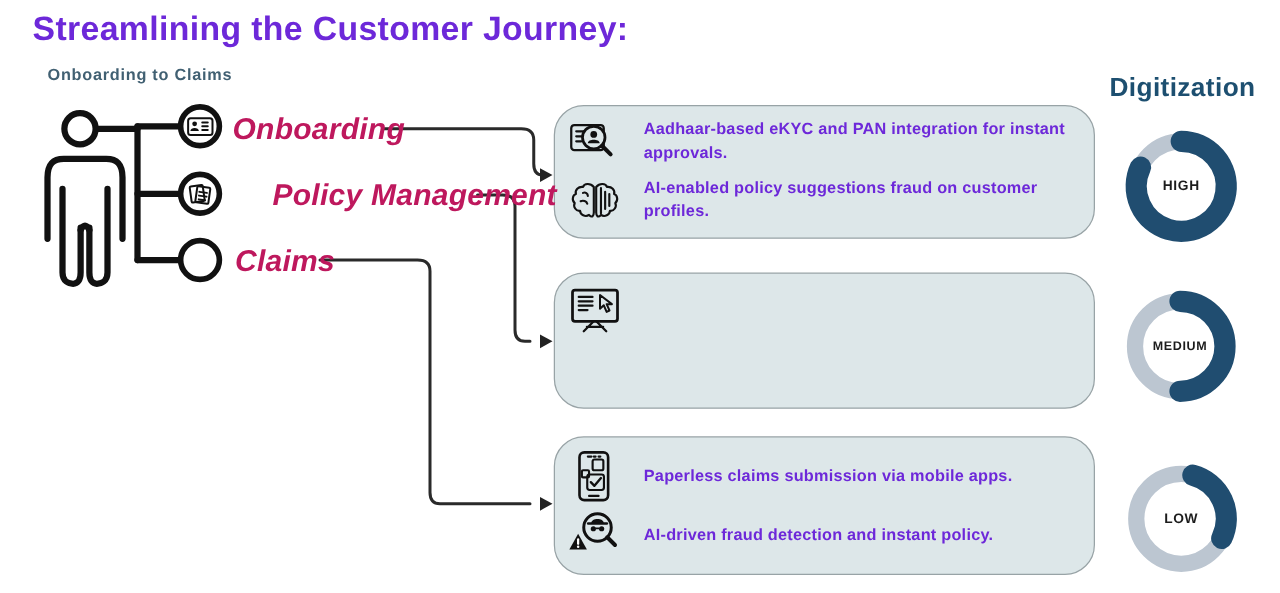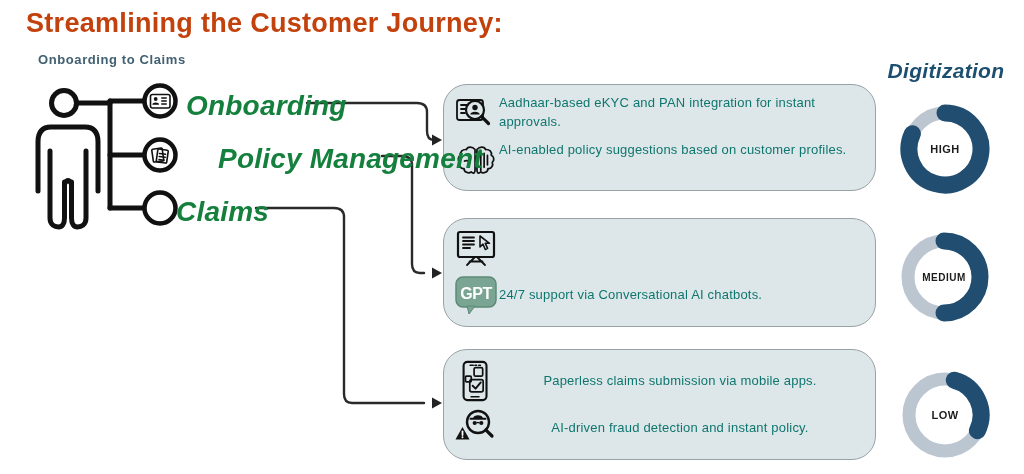--- a/index.html
+++ b/index.html
@@ -1,38 +1,38 @@
 <!DOCTYPE html>
 <html><head>
 <meta charset="utf-8">
 <style>
   html,body{margin:0;padding:0;background:#ffffff;}
   #canvas{position:relative;width:1024px;height:474px;background:#ffffff;overflow:hidden;
           font-family:"Liberation Sans",sans-serif;}
   .abs{position:absolute;}
-  #title{left:26px;top:8px;font-size:27px;font-weight:bold;color:#c2410c;letter-spacing:.3px;}
+  #title{left:26px;top:8px;font-size:27px;font-weight:bold;color:#6d28d9;letter-spacing:.3px;}
   #subtitle{left:38px;top:52px;font-size:13px;font-weight:bold;color:#416072;letter-spacing:.6px;text-align:center;}
   #overlay{left:0;top:0;pointer-events:none;}
-  .stage-label{font-size:28px;font-weight:bold;font-style:italic;color:#15803d;letter-spacing:.2px;white-space:nowrap;z-index:3;}
+  .stage-label{font-size:24px;font-weight:bold;font-style:italic;color:#be185d;letter-spacing:.2px;white-space:nowrap;z-index:3;}
   #lbl-onboarding{left:186px;top:90px;}
   #lbl-policy{left:186px;top:143px;margin-left:32px;}
-  #lbl-claims{left:176px;top:196px;text-align:center;}
+  #lbl-claims{left:188px;top:196px;text-align:center;}
   .card{left:443px;width:433px;background:#dde7e9;border:1px solid #98a3a6;border-radius:24px;
         box-sizing:border-box;display:flex;flex-direction:column;justify-content:space-between;
         padding:9px 14px 9px 9px;z-index:2;}
   #card-1{top:84px;height:107px;}
   #card-2{top:218px;height:109px;}
-  #card-3{top:349px;height:111px;text-align:center;}
+  #card-3{top:349px;height:111px;}
   .card-row{display:flex;}
   .row-top{align-items:flex-start;}
   .row-center{align-items:center;}
   .card-icon{width:46px;min-width:46px;display:flex;justify-content:center;}
-  .card-text{font-size:13px;font-weight:normal;color:#0f766e;line-height:1.45;width:362px;margin-left:0;letter-spacing:.2px;}
+  .card-text{font-size:13px;font-weight:bold;color:#6d28d9;line-height:1.45;width:362px;margin-left:16px;letter-spacing:.2px;}
   #digitization-heading{left:880px;top:59px;width:132px;text-align:center;font-size:21px;
-        font-weight:bold;font-style:italic;color:#1d4f70;letter-spacing:.3px;}
+        font-weight:bold;color:#1d4f70;letter-spacing:.3px;}
   .donut-wrap{width:90px;height:90px;}
   #donut-high{left:900px;top:104px;}
   #donut-medium{left:899px;top:232px;}
   #donut-low{left:900px;top:370px;}
   .donut-bg{fill:none;stroke:#bcc6d1;stroke-width:13;}
   .donut-arc{fill:none;stroke:#204d70;stroke-width:17;stroke-linecap:round;}
   .donut-label{position:absolute;left:0;top:0;width:90px;height:90px;display:flex;align-items:center;
         justify-content:center;font-weight:bold;color:#1c1c1c;letter-spacing:.5px;}
   .dl-11{font-size:11px;} .dl-10{font-size:10px;text-align:right;}
   .ln{fill:none;stroke:#2a2a2a;stroke-width:2.4;stroke-linecap:round;stroke-linejoin:round;}
@@ -122,44 +122,34 @@
     </div>
     <div class="card-row row-top">
       <div class="card-icon">
         <svg width="42" height="40" viewBox="0 0 44 40">
           <path class="ic-thin" d="M21,8 C18,4.5 13,5 12,8 C8,7.5 5,10.5 6,14 C3,15 2.5,19.5 5,21.5 C3.5,24.5 6,28.5 9.5,28 C9.5,31.5 14,33.5 17,31.5 C19.5,34 21,32.5 21,29.5 Z"></path>
           <path class="ic-thin" d="M23,8 C26,4.5 31,5 32,8 C36,7.5 39,10.5 38,14 C41,15 41.5,19.5 39,21.5 C40.5,24.5 38,28.5 34.5,28 C34.5,31.5 30,33.5 27,31.5 C24.5,34 23,32.5 23,29.5 Z"></path>
           <path class="ic-thin" d="M27,9 V30 M30.5,12 V26.5 M34,14 V24" stroke-width="1.3"></path>
           <path class="ic-thin" d="M12,13 C14,12 16,13.5 16,15.5 M10,20 C12,19 15,20 15.5,22" stroke-width="1.3"></path>
         </svg>
       </div>
-      <div class="card-text">AI-enabled policy suggestions based on customer profiles.</div>
+      <div class="card-text">AI-enabled policy suggestions fraud on customer profiles.</div>
     </div>
   </div>
 
   <div class="abs card" id="card-2">
     <div class="card-row row-top">
       <div class="card-icon">
         <svg width="44" height="44" viewBox="0 0 44 44">
           <rect class="ic" x="4" y="4" width="36" height="25" rx="2"></rect>
           <path class="ic-thin" d="M9,9.5 H20 M9,13 H20 M9,16.5 H20 M9,20 H16" stroke-width="1.6"></path>
           <path d="M26,8 V19 L29,16.2 L31.3,21.5 L33.6,20.4 L31.3,15.3 L35.5,15.3 Z" fill="#dde7e9" stroke="#111" stroke-width="1.6" stroke-linejoin="round"></path>
           <path class="ic-thin" d="M21,29 L13,37 M23,29 L31,37 M15.5,33.5 H28.5" stroke-width="1.8"></path>
         </svg>
       </div>
-    </div>
-    <div class="card-row row-center">
-      <div class="card-icon">
-        <svg width="44" height="44" viewBox="0 0 44 44">
-          <rect x="2" y="4" width="40" height="30" rx="7" fill="#7ba593" stroke="#5d8a76" stroke-width="1.5"></rect>
-          <polygon points="13,33 21,33 15,41" fill="#7ba593" stroke="#5d8a76" stroke-width="1"></polygon>
-          <text x="22" y="25.5" text-anchor="middle" font-family="Liberation Sans, sans-serif" font-size="16" font-weight="bold" fill="#ffffff" letter-spacing="-0.5">GPT</text>
-        </svg>
-      </div>
-      <div class="card-text">24/7 support via Conversational AI chatbots.</div>
     </div>
   </div>
 
   <div class="abs card" id="card-3">
     <div class="card-row row-center">
       <div class="card-icon">
         <svg width="42" height="44" viewBox="0 0 44 44">
           <rect class="ic" x="9" y="2" width="24" height="40" rx="4"></rect>
           <path class="ic-thin" d="M16,5.5 H19 M21,5.5 H22.5 M25,5.5 H26.5" stroke-width="1.4"></path>
           <path class="ic-thin" d="M17,38.5 H25" stroke-width="1.8"></path>

